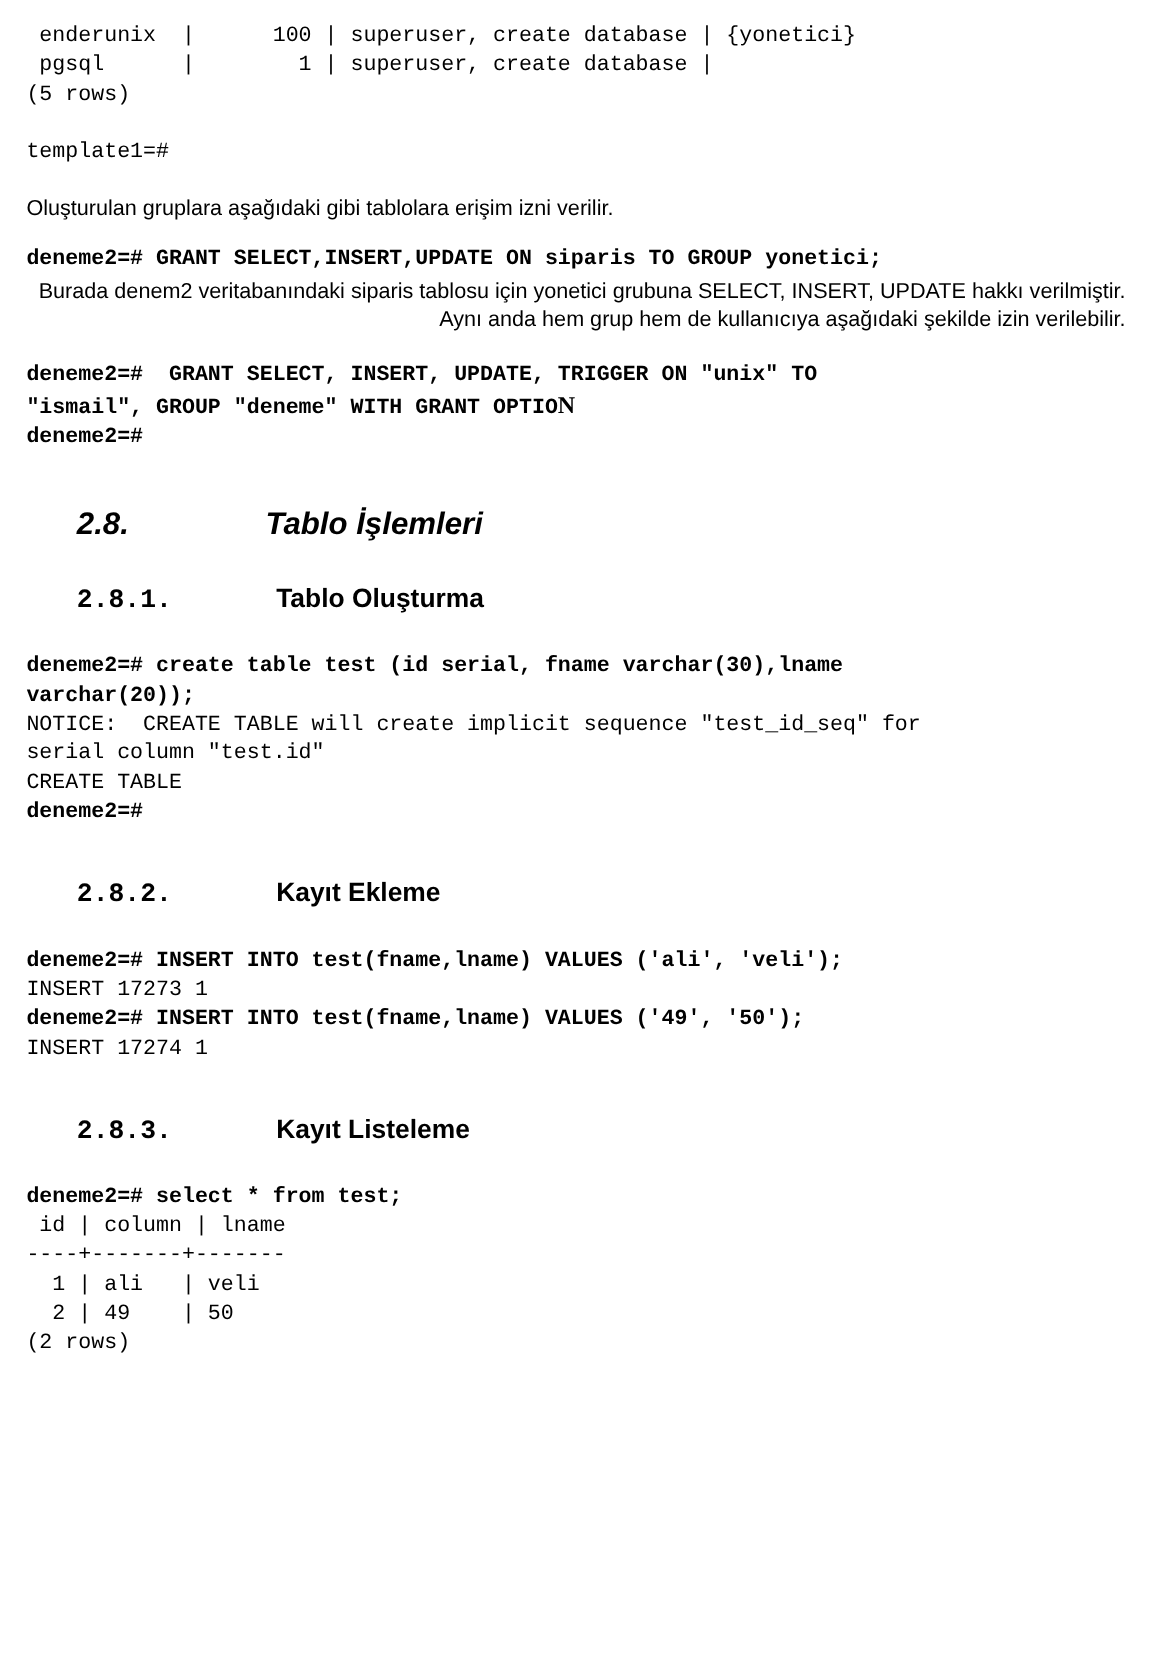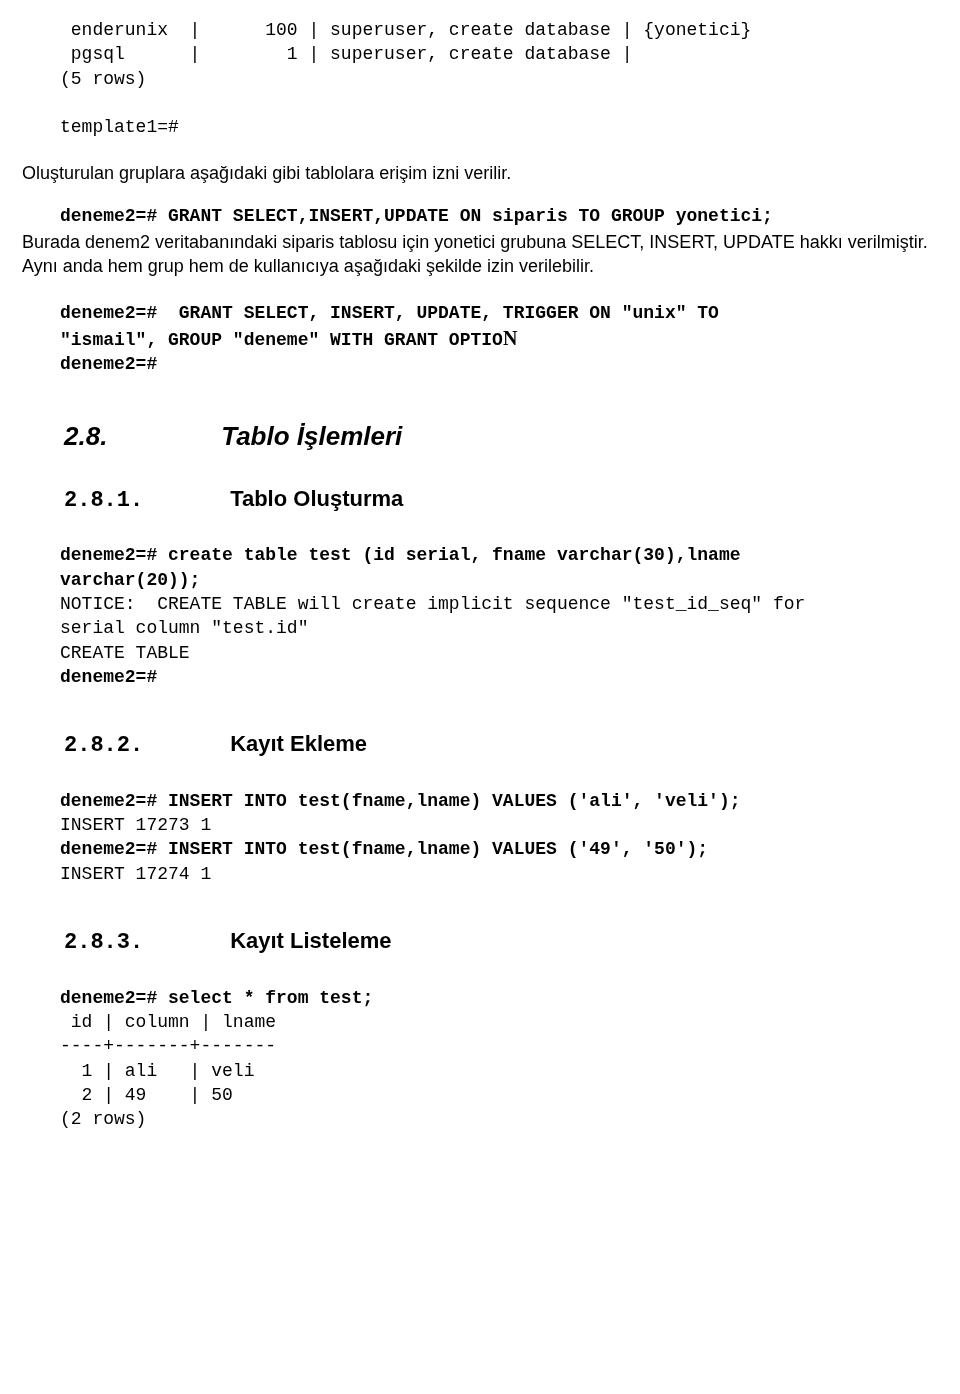--- a/index.html
+++ b/index.html
@@ -8,21 +8,20 @@
     line-height: 1.35;
     margin: 18px 22px;
     color: #000;
     background: #fff;
     width: 916px;
   }
   .mono {
     font-family: "Courier New", Courier, monospace;
     font-size: 18px;
     white-space: pre;
-    margin-left: 38px;
   }
   .bold { font-weight: bold; }
   .serif { font-family: Liberation Sans, sans-serif; }
   p.para { margin: 6px 0 18px 0; }
   .block { margin-bottom: 22px; }
   h2.sect {
     font-family: Arial, Helvetica, sans-serif;
     font-weight: bold;
     font-style: italic;
     font-size: 26px;
@@ -46,21 +45,21 @@
  pgsql      |        1 | superuser, create database |
 (5 rows)
 
 template1=#</div>
 </div>
 
 <p class="para serif">Oluşturulan gruplara aşağıdaki gibi tablolara erişim izni verilir.</p>
 
 <div class="block">
 <div class="mono bold">deneme2=# GRANT SELECT,INSERT,UPDATE ON siparis TO GROUP yonetici;</div>
-<span class="serif" style="display:block; margin-top:2px;">Burada denem2 veritabanındaki siparis tablosu için yonetici grubuna SELECT, INSERT, UPDATE hakkı verilmiştir. Aynı anda hem grup hem de kullanıcıya aşağıdaki şekilde izin verilebilir.</span>
+<span class="serif" style="display:block; margin-top:2px;text-align:right;">Burada denem2 veritabanındaki siparis tablosu için yonetici grubuna SELECT, INSERT, UPDATE hakkı verilmiştir. Aynı anda hem grup hem de kullanıcıya aşağıdaki şekilde izin verilebilir.</span>
 </div>
 
 <div class="block" style="margin-bottom:40px;">
 <div class="mono bold">deneme2=#  GRANT SELECT, INSERT, UPDATE, TRIGGER ON "unix" TO</div>
 <div class="mono bold"><span>"ismail", GROUP "deneme" WITH GRANT OPTIO</span><span class="serif" style="font-family:'Times New Roman',serif; font-size:20px;">N</span></div>
 <div class="mono bold">deneme2=#</div>
 </div>
 
 <h2 class="sect">
   <span class="num">2.8.</span>

